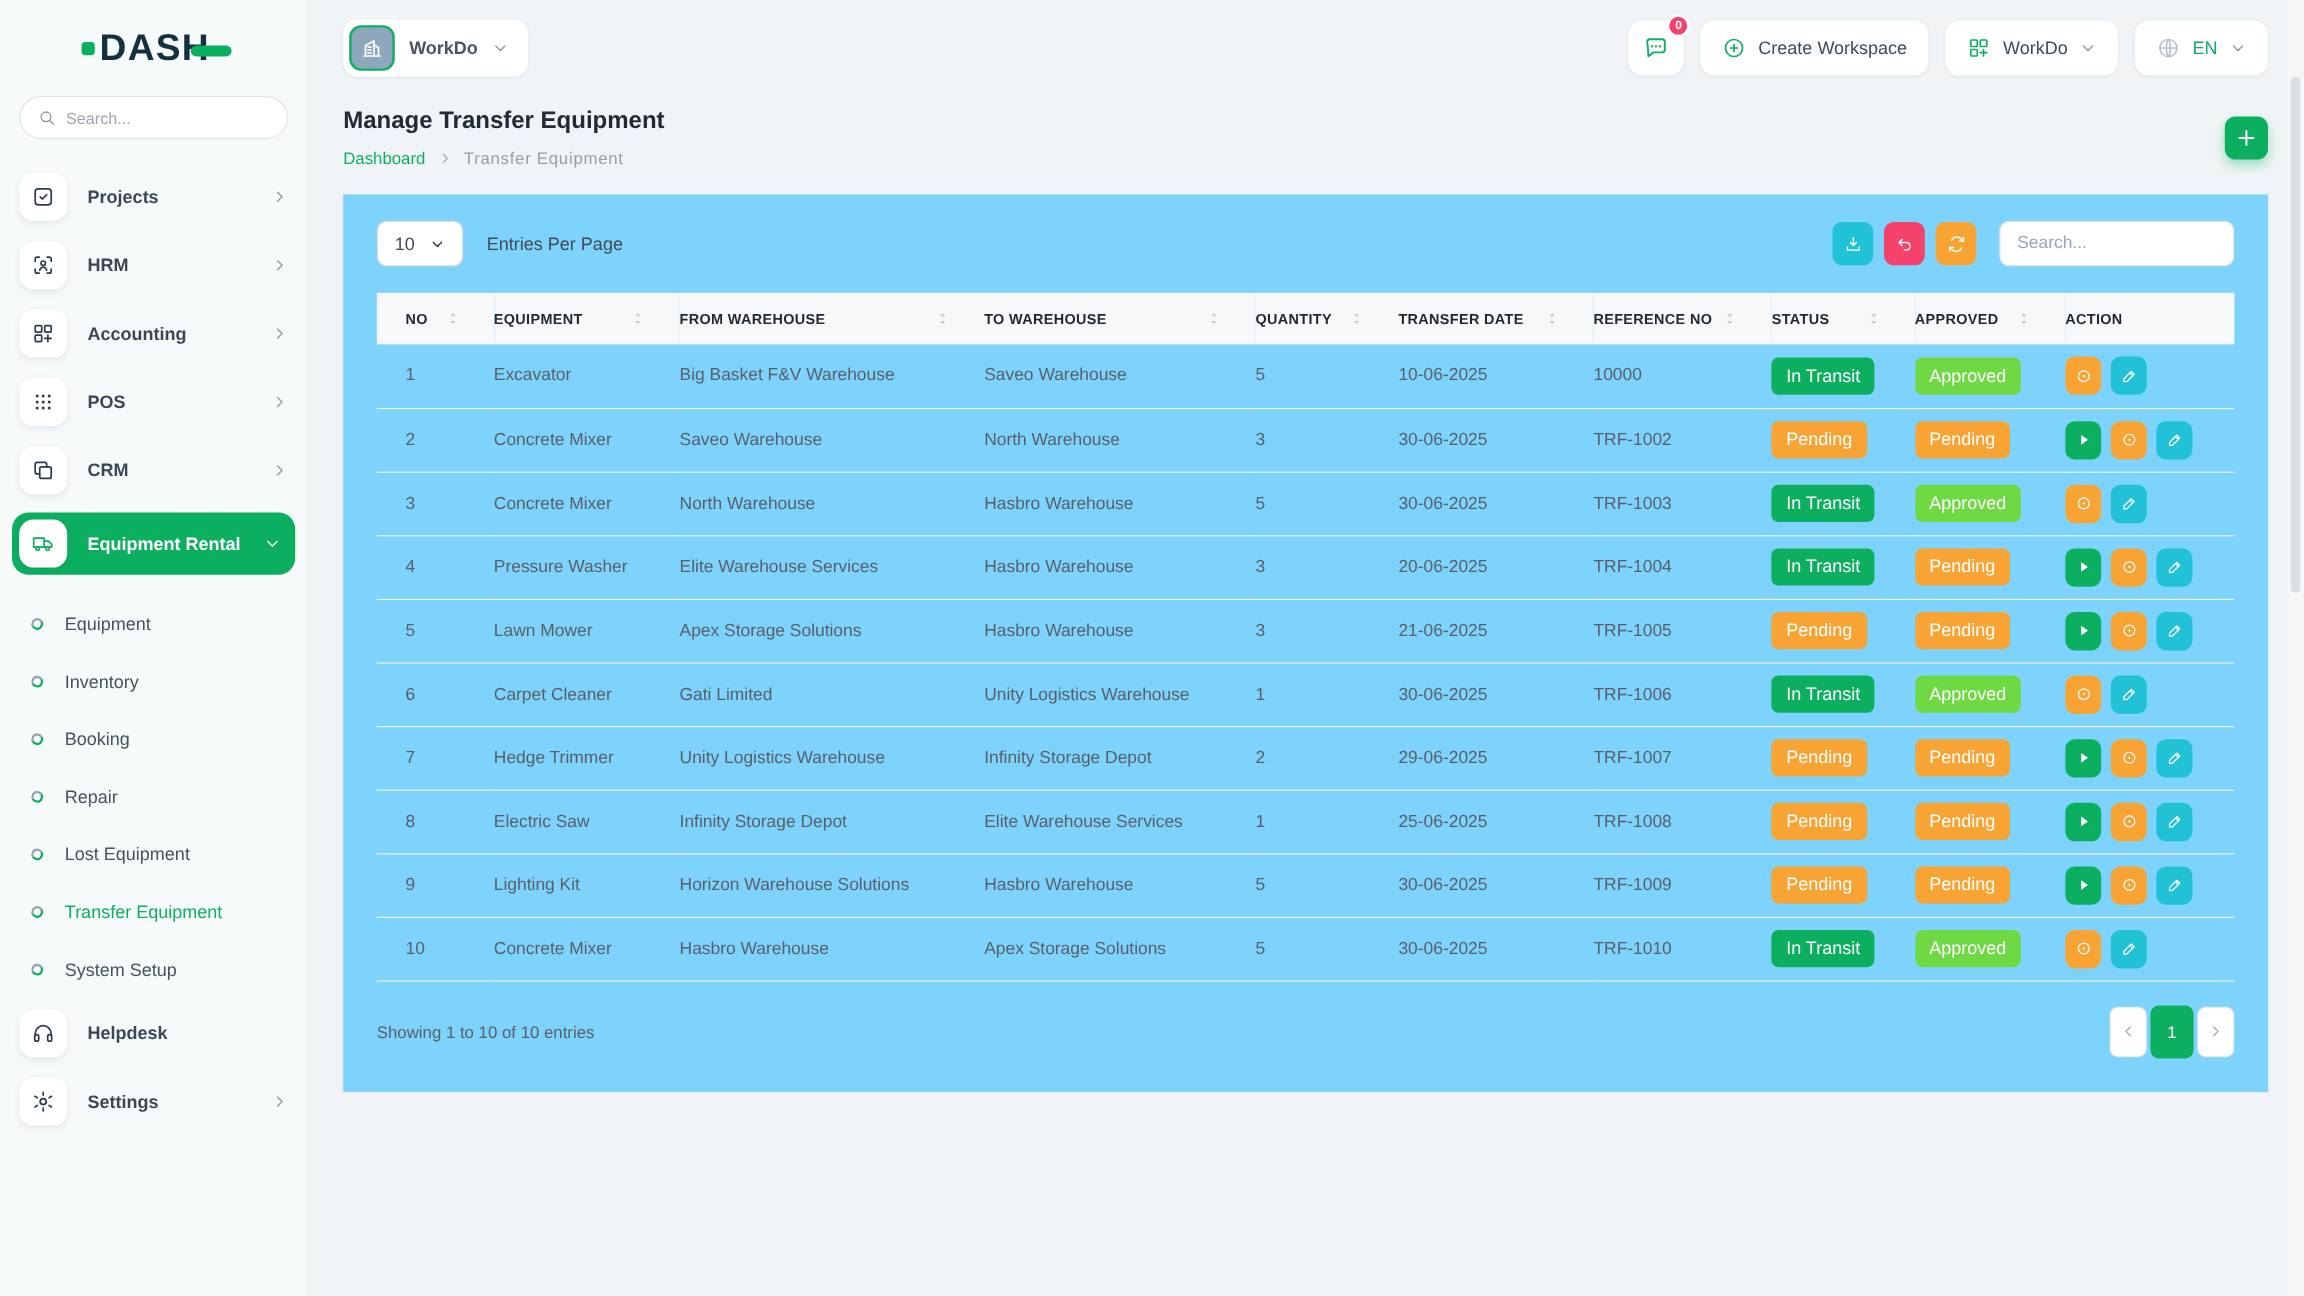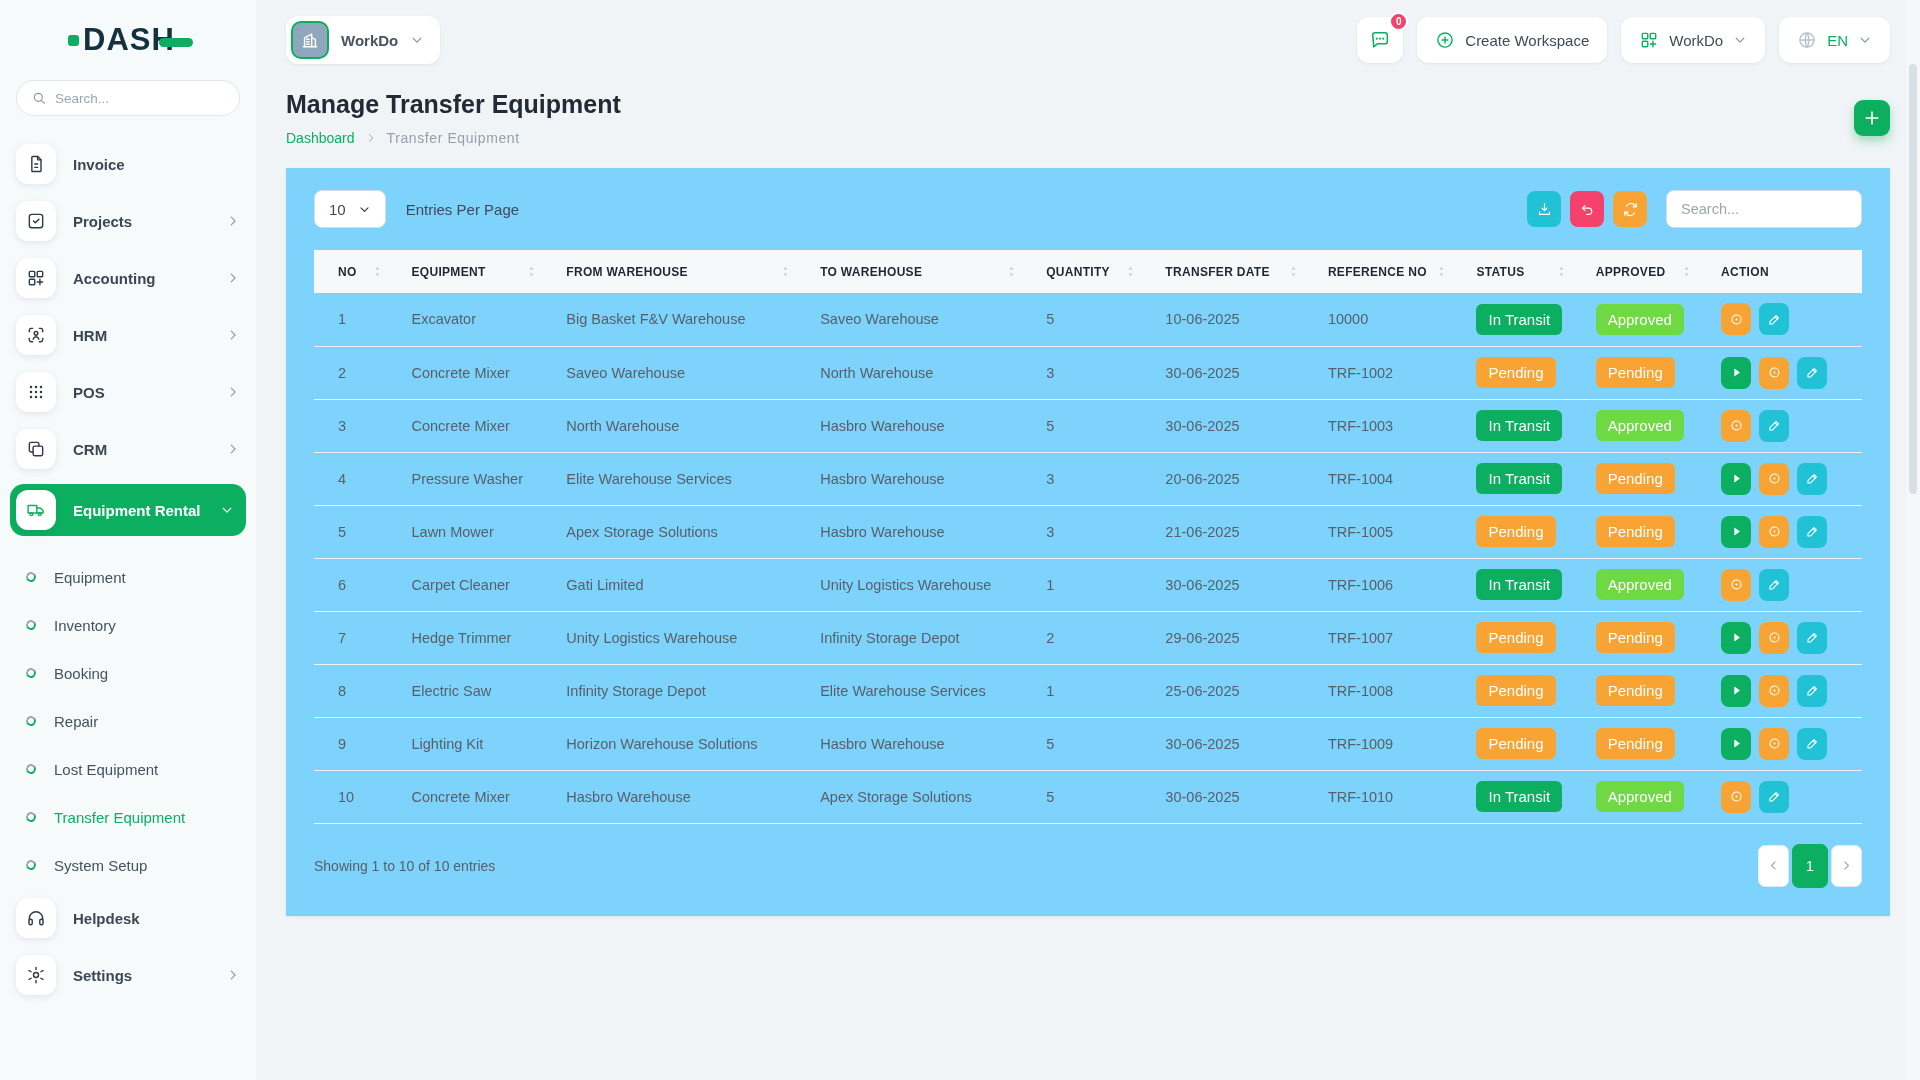--- a/index.html
+++ b/index.html
@@ -52,21 +52,21 @@
   .chat-pill svg { width:22px; height:22px; }
   .chat-badge { position:absolute; top:-5px; right:-5px; width:19px; height:19px; border-radius:50%;
     background:#f5426c; border:2px solid #fff; color:#fff; font-size:10px; font-weight:700;
     display:flex; align-items:center; justify-content:center; }
   .hbtn { height:46px; padding:0 18px; gap:10px; font-size:15px; color:#3f4a56; font-weight:500; }
   .hbtn .gicon { color:#0CAF60; display:flex; } .hbtn .gicon svg { width:20px; height:20px; }
   .hbtn .gray { color:#b9c2cb; } 
   .lang { color:#0CAF60; font-weight:400; }
 
   .page-head { display:flex; align-items:center; justify-content:space-between; margin-top:18px; }
-  .page-title { font-size:25px; font-weight:700; color:#212a35; margin-bottom:11px; }
+  .page-title { font-size:20px; font-weight:700; color:#212a35; margin-bottom:11px; }
   .breadcrumb { display:flex; align-items:center; gap:10px; font-size:14px; }
   .crumb-home { color:#0CAF60; cursor:pointer; }
   .crumb-sep { color:#9aa4ad; display:flex; } .crumb-sep svg { width:12px; height:12px; }
   .crumb-cur { color:#96a0aa; letter-spacing:.6px; }
   .add-btn { width:36px; height:36px; border-radius:9px; background:#0CAF60; color:#fff; border:none; cursor:pointer;
     display:flex; align-items:center; justify-content:center; box-shadow:0 5px 10px rgba(12,175,96,.35); }
   .add-btn svg { width:20px; height:20px; }
 
   .card { background:#7dd3fc; border-radius:0; box-shadow:0 1px 3px rgba(16,24,40,.06);
     margin-top:22px; padding:22px 28px 10px 28px; }
@@ -126,66 +126,56 @@
             <circle cx="11" cy="11" r="6"></circle>
             <path d="M20 20l-4.2-4.2"></path>
           </svg>
         </span>
       <input placeholder="Search..." style="">
     </div>
     <nav id="sidebar-nav">
         <div class="nav-item">
           <span class="icon-tile">
             <svg viewBox="0 0 24 24" stroke="currentColor" stroke-width="1.7" fill="none" stroke-linecap="round" stroke-linejoin="round">
-              <path d="M8 3h6l4 4v13a1 1 0 0 1-1 1H8a1 1 0 0 1-1-1V4a1 1 0 0 1 1-1z"></path>
-              <path d="M14 3v4h4"></path>
-              <path d="M10.5 12h3.5M10.5 16h3.5"></path>
-            </svg>
-          </span>
-          <span class="nav-label">Invoice</span>
+              <rect x="4" y="4" width="16" height="16" rx="3"></rect>
+              <path d="M9 12l2.2 2.2L15.5 9.8"></path>
+            </svg>
+          </span>
+          <span class="nav-label">Projects</span>
+          <span class="nav-chev">
+            <svg viewBox="0 0 24 24" stroke="currentColor" stroke-width="1.7" fill="none" stroke-linecap="round" stroke-linejoin="round">
+              <path d="M9 5.5l6.5 6.5L9 18.5" stroke-width="2"></path>
+            </svg>
+          </span>
         </div>
         <div class="nav-item">
           <span class="icon-tile">
             <svg viewBox="0 0 24 24" stroke="currentColor" stroke-width="1.7" fill="none" stroke-linecap="round" stroke-linejoin="round">
-              <rect x="4" y="4" width="16" height="16" rx="3"></rect>
-              <path d="M9 12l2.2 2.2L15.5 9.8"></path>
-            </svg>
-          </span>
-          <span class="nav-label">Projects</span>
+              <path d="M4 8V6a2 2 0 0 1 2-2h2M16 4h2a2 2 0 0 1 2 2v2M20 16v2a2 2 0 0 1-2 2h-2M8 20H6a2 2 0 0 1-2-2v-2"></path>
+              <circle cx="12" cy="10" r="2.2"></circle>
+              <path d="M8.5 17c.7-2 2-3 3.5-3s2.8 1 3.5 3"></path>
+            </svg>
+          </span>
+          <span class="nav-label">HRM</span>
           <span class="nav-chev">
             <svg viewBox="0 0 24 24" stroke="currentColor" stroke-width="1.7" fill="none" stroke-linecap="round" stroke-linejoin="round">
               <path d="M9 5.5l6.5 6.5L9 18.5" stroke-width="2"></path>
             </svg>
           </span>
         </div>
         <div class="nav-item">
           <span class="icon-tile">
             <svg viewBox="0 0 24 24" stroke="currentColor" stroke-width="1.7" fill="none" stroke-linecap="round" stroke-linejoin="round">
               <rect x="4" y="4" width="6.5" height="6.5" rx="1"></rect>
               <rect x="13.5" y="4" width="6.5" height="6.5" rx="1"></rect>
               <rect x="4" y="13.5" width="6.5" height="6.5" rx="1"></rect>
               <path d="M16.7 13.5v6.5M13.5 16.7H20"></path>
             </svg>
           </span>
           <span class="nav-label">Accounting</span>
-          <span class="nav-chev">
-            <svg viewBox="0 0 24 24" stroke="currentColor" stroke-width="1.7" fill="none" stroke-linecap="round" stroke-linejoin="round">
-              <path d="M9 5.5l6.5 6.5L9 18.5" stroke-width="2"></path>
-            </svg>
-          </span>
-        </div>
-        <div class="nav-item">
-          <span class="icon-tile">
-            <svg viewBox="0 0 24 24" stroke="currentColor" stroke-width="1.7" fill="none" stroke-linecap="round" stroke-linejoin="round">
-              <path d="M4 8V6a2 2 0 0 1 2-2h2M16 4h2a2 2 0 0 1 2 2v2M20 16v2a2 2 0 0 1-2 2h-2M8 20H6a2 2 0 0 1-2-2v-2"></path>
-              <circle cx="12" cy="10" r="2.2"></circle>
-              <path d="M8.5 17c.7-2 2-3 3.5-3s2.8 1 3.5 3"></path>
-            </svg>
-          </span>
-          <span class="nav-label">HRM</span>
           <span class="nav-chev">
             <svg viewBox="0 0 24 24" stroke="currentColor" stroke-width="1.7" fill="none" stroke-linecap="round" stroke-linejoin="round">
               <path d="M9 5.5l6.5 6.5L9 18.5" stroke-width="2"></path>
             </svg>
           </span>
         </div>
         <div class="nav-item">
           <span class="icon-tile">
             <svg viewBox="0 0 24 24" fill="currentColor">
               <circle cx="6" cy="6" r="1.5"></circle>

